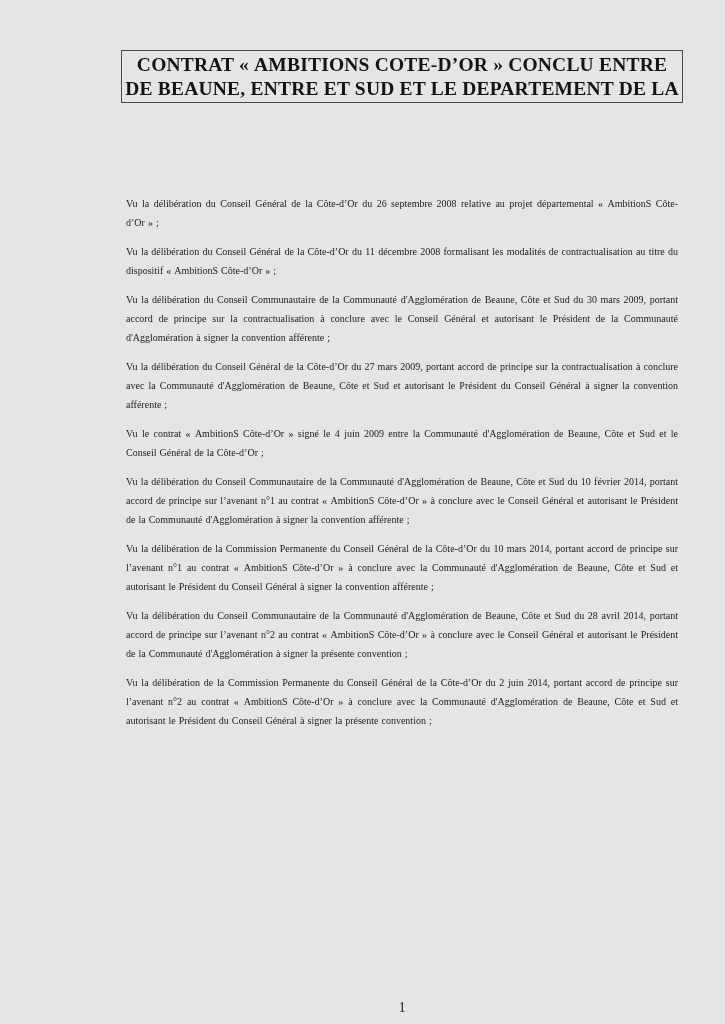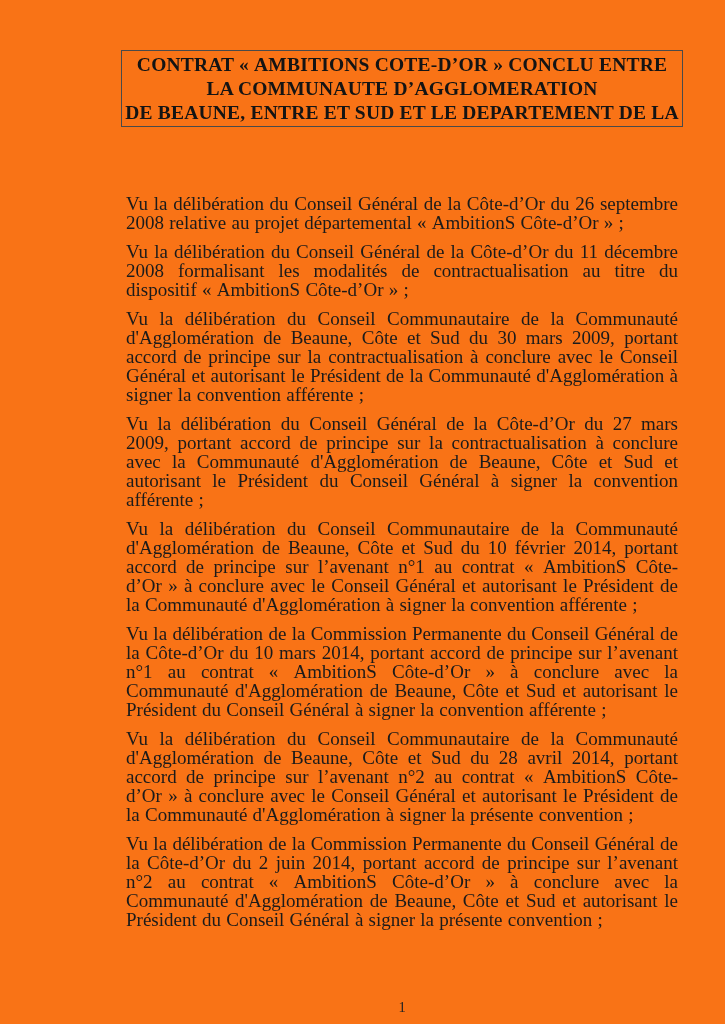--- a/index.html
+++ b/index.html
@@ -4,21 +4,21 @@
 <style>
   html, body {
     margin: 0;
     padding: 0;
     background: #ffffff;
   }
   .page {
     position: relative;
     width: 725px;
     height: 1024px;
-    background: #f97316;
+    background: #e5e5e5;
     font-family: "Liberation Serif", serif;
     color: #1b1b1b;
     overflow: hidden;
   }
   .title-box {
     position: absolute;
     left: 121px;
     top: 50px;
     width: 556px;
     border: 1.5px solid #4a4a4a;
@@ -31,21 +31,21 @@
     letter-spacing: 0.2px;
   }
   .title-line {
     white-space: nowrap;
   }
   .content {
     position: absolute;
     left: 126px;
     top: 194px;
     width: 552px;
-    font-size: 19px;
+    font-size: 10px;
     line-height: 19px;
     text-align: justify;
     word-spacing: 0.5px;
   }
   .content p.para {
     margin: 0 0 10px 0;
   }
   .page-number {
     position: absolute;
     left: 126px;
@@ -56,29 +56,29 @@
     color: #222222;
   }
 </style>
 </head>
 <body>
 
 <div class="page">
 
   <div class="title-box">
     <div class="title-line">CONTRAT «&nbsp;AMBITIONS COTE-D’OR&nbsp;» CONCLU ENTRE</div>
-    <div class="title-line">LA COMMUNAUTE D’AGGLOMERATION</div>
     <div class="title-line">DE BEAUNE, ENTRE ET SUD ET LE DEPARTEMENT DE LA</div>
   </div>
 
   <div class="content">
     <p class="para">Vu la délibération du Conseil Général de la Côte-d’Or du 26 septembre 2008 relative au projet départemental «&nbsp;AmbitionS Côte-d’Or&nbsp;»&nbsp;;</p>
     <p class="para">Vu la délibération du Conseil Général de la Côte-d’Or du 11 décembre 2008 formalisant les modalités de contractualisation au titre du dispositif «&nbsp;AmbitionS Côte-d’Or&nbsp;»&nbsp;;</p>
     <p class="para">Vu la délibération du Conseil Communautaire de la Communauté d'Agglomération de Beaune, Côte et Sud du 30 mars 2009, portant accord de principe sur la contractualisation à conclure avec le Conseil Général et autorisant le Président de la Communauté d'Agglomération à signer la convention afférente&nbsp;;</p>
     <p class="para">Vu la délibération du Conseil Général de la Côte-d’Or du 27 mars 2009, portant accord de principe sur la contractualisation à conclure avec la Communauté d'Agglomération de Beaune, Côte et Sud et autorisant le Président du Conseil Général à signer la convention afférente&nbsp;;</p>
+    <p class="para">Vu le contrat «&nbsp;AmbitionS Côte-d’Or&nbsp;» signé le 4 juin 2009 entre la Communauté d'Agglomération de Beaune, Côte et Sud et le Conseil Général de la Côte-d’Or&nbsp;;</p>
     <p class="para">Vu la délibération du Conseil Communautaire de la Communauté d'Agglomération de Beaune, Côte et Sud du 10 février 2014, portant accord de principe sur l’avenant n°1 au contrat «&nbsp;AmbitionS Côte-d’Or&nbsp;» à conclure avec le Conseil Général et autorisant le Président de la Communauté d'Agglomération à signer la convention afférente&nbsp;;</p>
     <p class="para">Vu la délibération de la Commission Permanente du Conseil Général de la Côte-d’Or du 10&nbsp;mars 2014, portant accord de principe sur l’avenant n°1 au contrat «&nbsp;AmbitionS Côte-d’Or&nbsp;» à conclure avec la Communauté d'Agglomération de Beaune, Côte et Sud et autorisant le Président du Conseil Général à signer la convention afférente&nbsp;;</p>
     <p class="para">Vu la délibération du Conseil Communautaire de la Communauté d'Agglomération de Beaune, Côte et Sud du 28 avril 2014, portant accord de principe sur l’avenant n°2 au contrat «&nbsp;AmbitionS Côte-d’Or&nbsp;» à conclure avec le Conseil Général et autorisant le Président de la Communauté d'Agglomération à signer la présente convention&nbsp;;</p>
     <p class="para">Vu la délibération de la Commission Permanente du Conseil Général de la Côte-d’Or du 2&nbsp;juin 2014, portant accord de principe sur l’avenant n°2 au contrat «&nbsp;AmbitionS Côte-d’Or&nbsp;» à conclure avec la Communauté d'Agglomération de Beaune, Côte et Sud et autorisant le Président du Conseil Général à signer la présente convention&nbsp;;</p>
   </div>
 
   <div class="page-number">1</div>
 
 </div>
 

